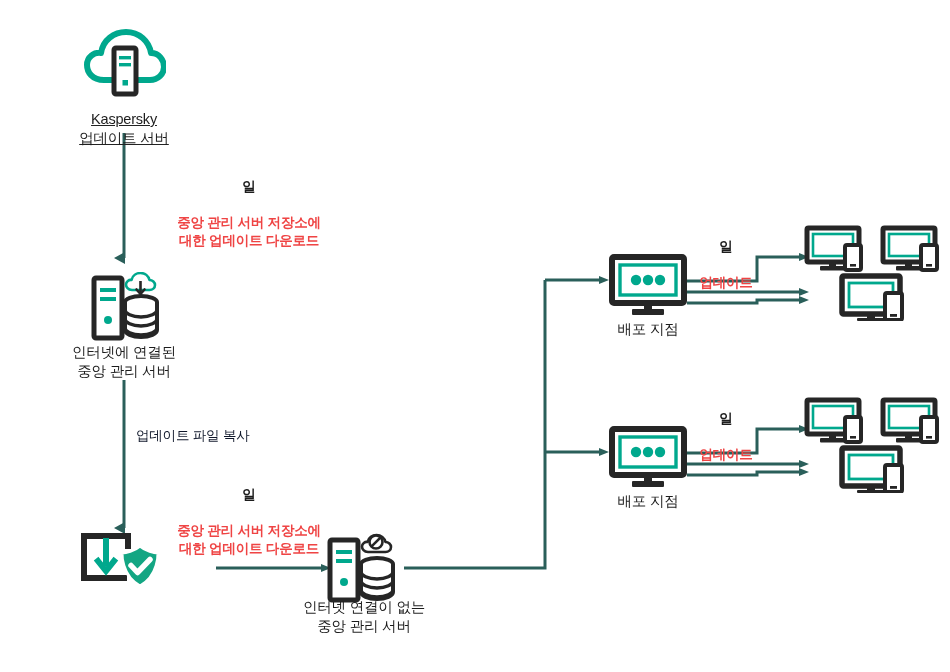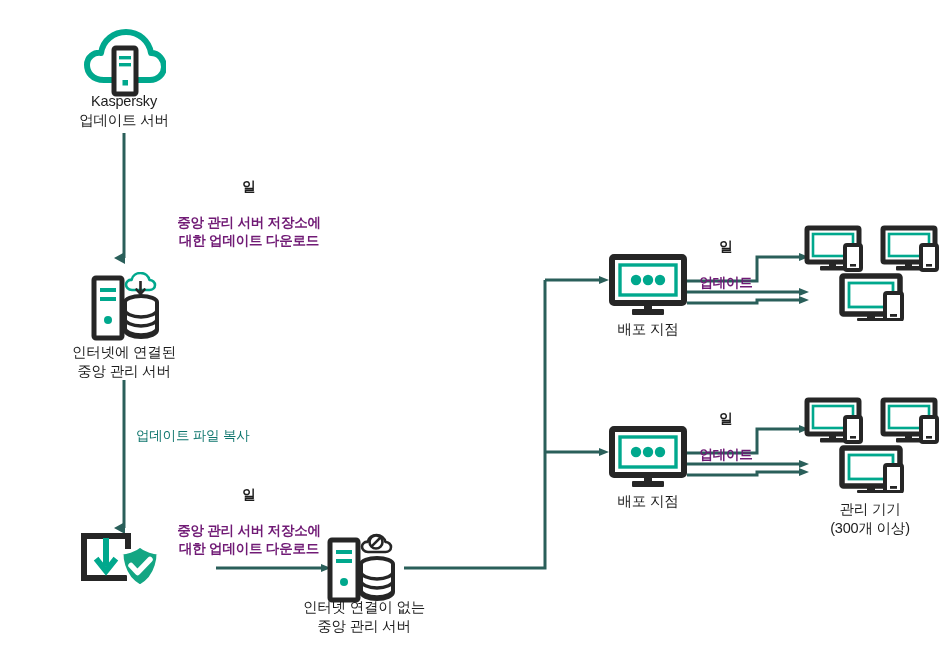--- a/index.html
+++ b/index.html
@@ -47,25 +47,25 @@
     letter-spacing: -0.2px;
     white-space: pre-line;
   }
   .edge-label .lbl-head {
     display: block;
     color: #1d1d1d;
     font-weight: 700;
   }
   .edge-label .lbl-body {
     display: block;
-    color: #701a75;
+    color: #ef4444;
     font-weight: 700;
   }
   .edge-label.plain {
-    color: #0f766e;
+    color: #0f172a;
     font-weight: 500;
   }
   .icon-wrap {
     position: absolute;
   }
 </style>
 </head>
 <body>
 
 <div id="diagram-root">
@@ -232,21 +232,21 @@
         <rect x="38" y="51" width="58" height="38" rx="1.5" fill="#ffffff" stroke="#262626" stroke-width="5.5"></rect>
         <rect x="45" y="58" width="44" height="24" fill="none" stroke="#00a88d" stroke-width="2.8"></rect>
         <rect x="63" y="89" width="8" height="5" fill="#262626"></rect>
         <rect x="53" y="93" width="28" height="3" rx="1" fill="#262626"></rect>
         <rect x="81" y="68" width="17" height="27" rx="2" fill="#ffffff" stroke="#262626" stroke-width="4"></rect>
         <rect x="86" y="89" width="7" height="2.8" fill="#262626"></rect>
       </g>
     </svg>
   </div>
 
-  <div class="node" style="left:24px; top:92px; width:200px;">
+  <div class="node" style="left:24px; top:110px; width:200px;text-decoration:underline;">
     <div class="node-label">Kaspersky
 업데이트 서버</div>
   </div>
 
   <div class="node" style="left:24px; top:343px; width:200px;">
     <div class="node-label">인터넷에 연결된
 중앙 관리 서버</div>
   </div>
 
 
@@ -256,24 +256,20 @@
   </div>
 
   <div class="node" style="left:578px; top:320px; width:140px;">
     <div class="node-label">배포 지점</div>
   </div>
 
   <div class="node" style="left:578px; top:492px; width:140px;">
     <div class="node-label">배포 지점</div>
   </div>
 
-  <div class="node" style="left:790px; top:500px; width:160px;">
-    <div class="node-label">관리 기기
-(300개 이상)</div>
-  </div>
 
   <div class="edge-label" style="left:134px; top:160px; width:230px;">
     <span class="lbl-head">일</span>
     <span class="lbl-body">중앙 관리 서버 저장소에
 대한 업데이트 다운로드</span>
   </div>
 
   <div class="edge-label plain" style="left:136px; top:409px; width:190px; text-align:left;">
     <span>업데이트 파일 복사</span>
   </div>

